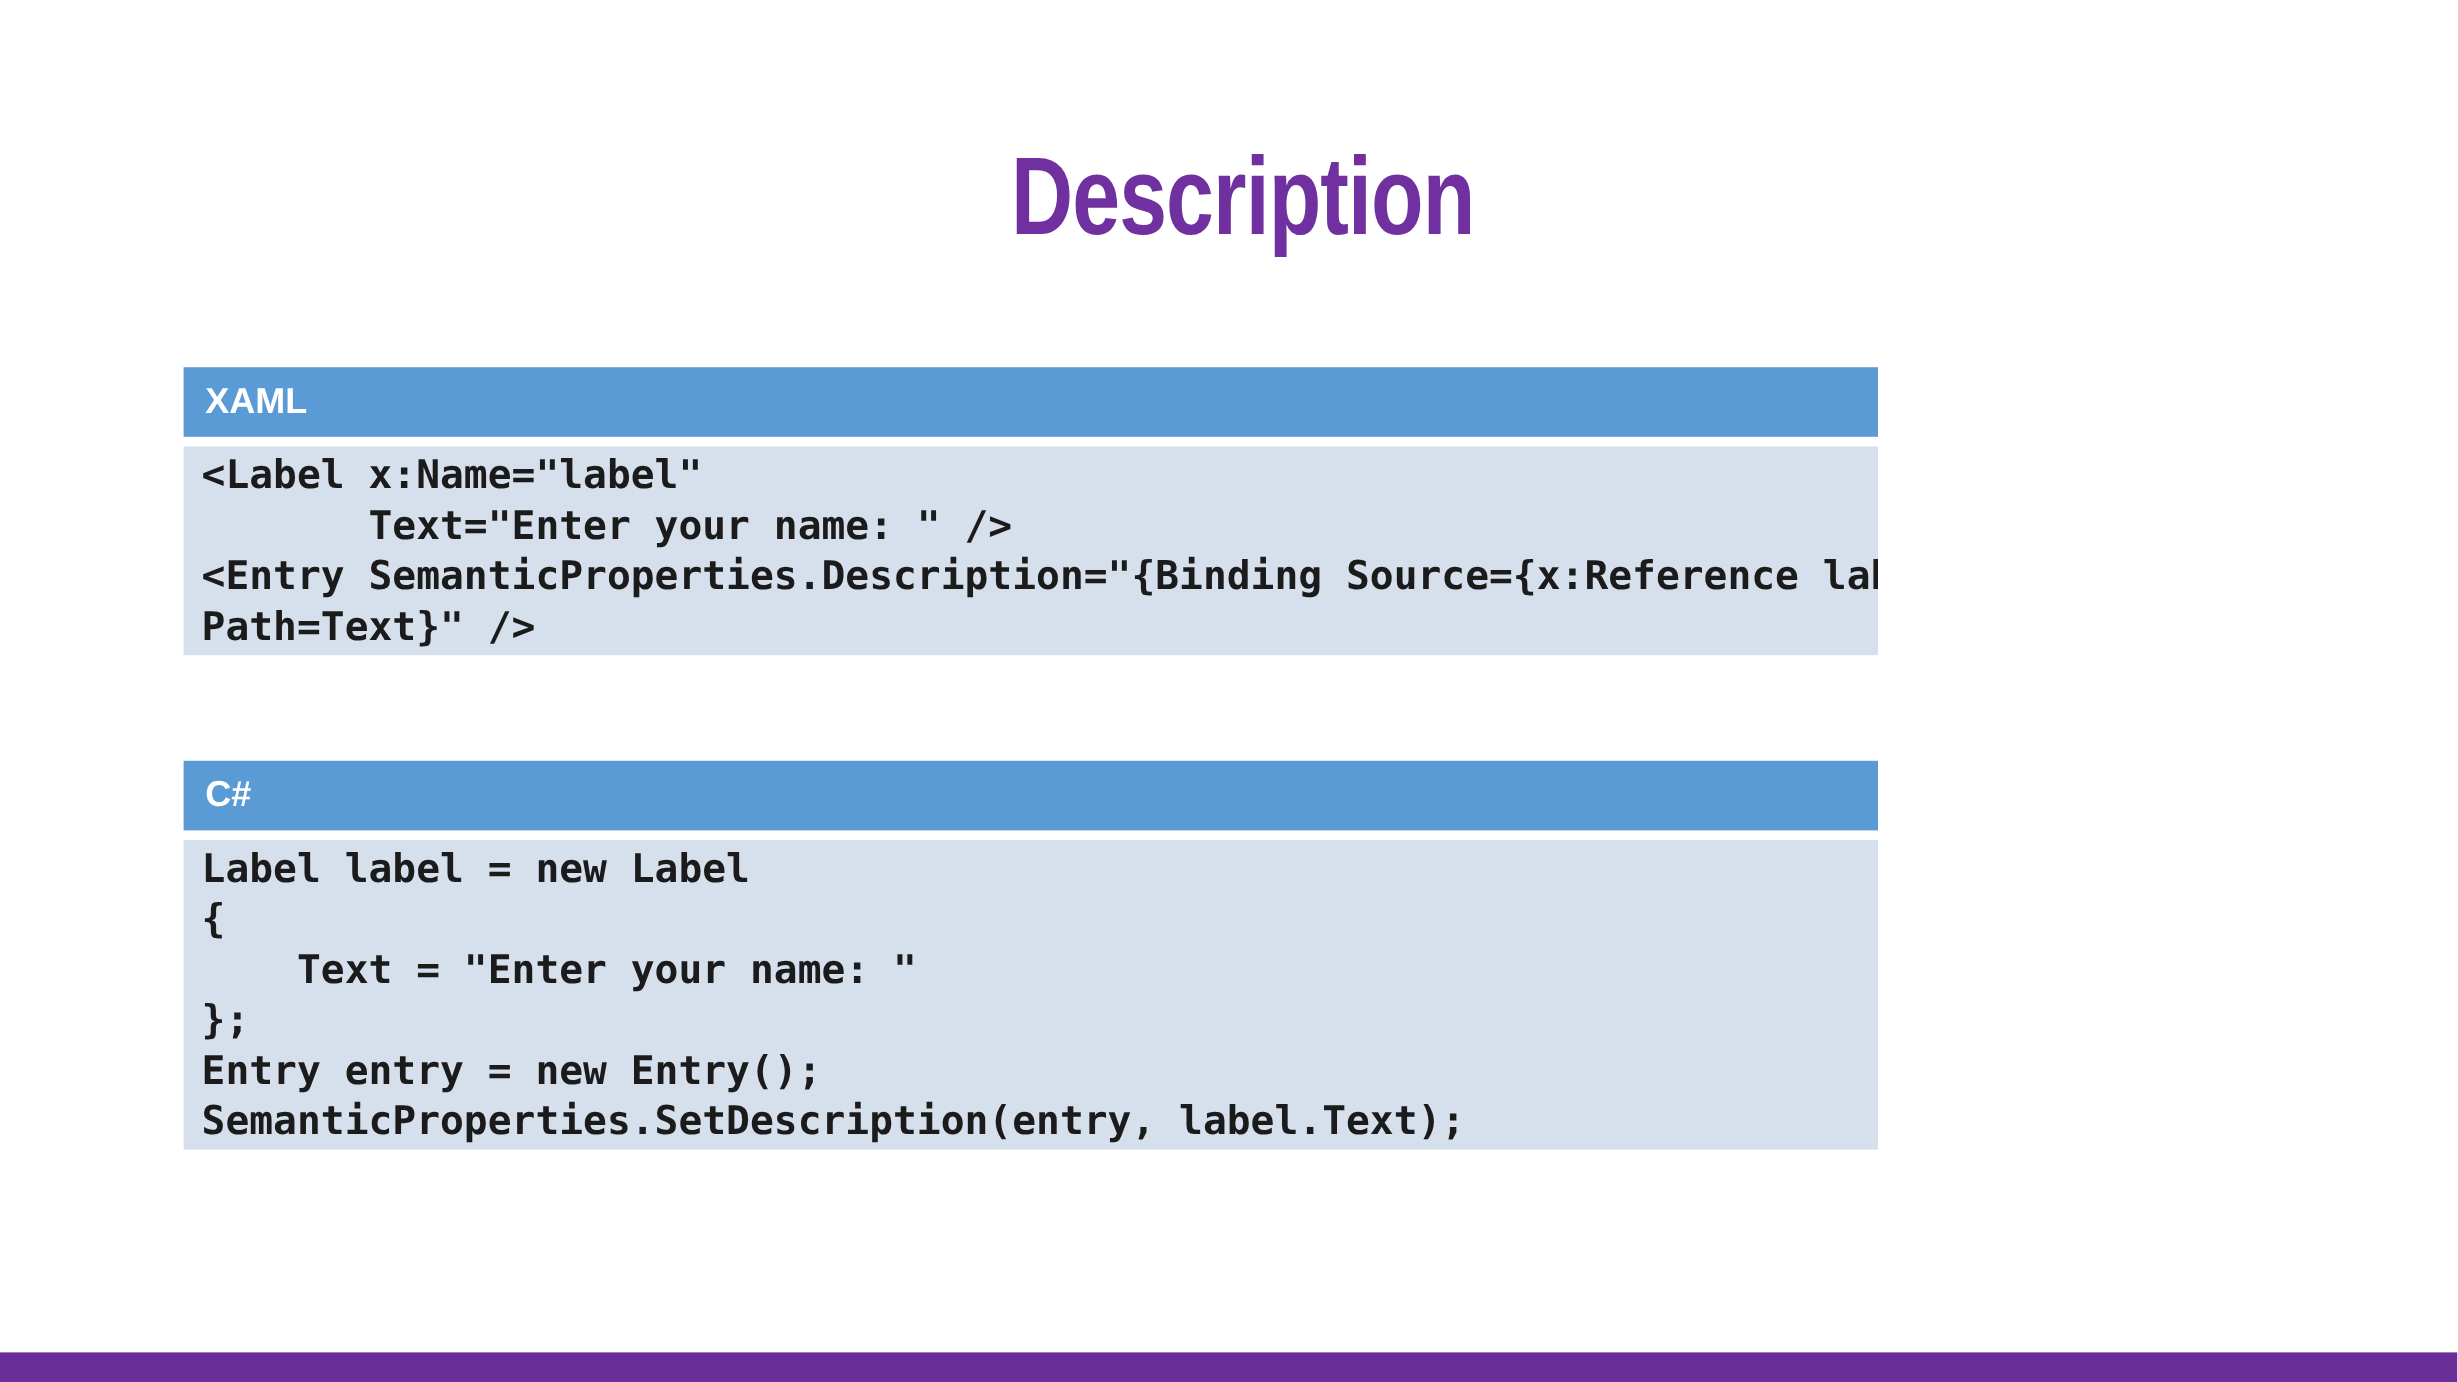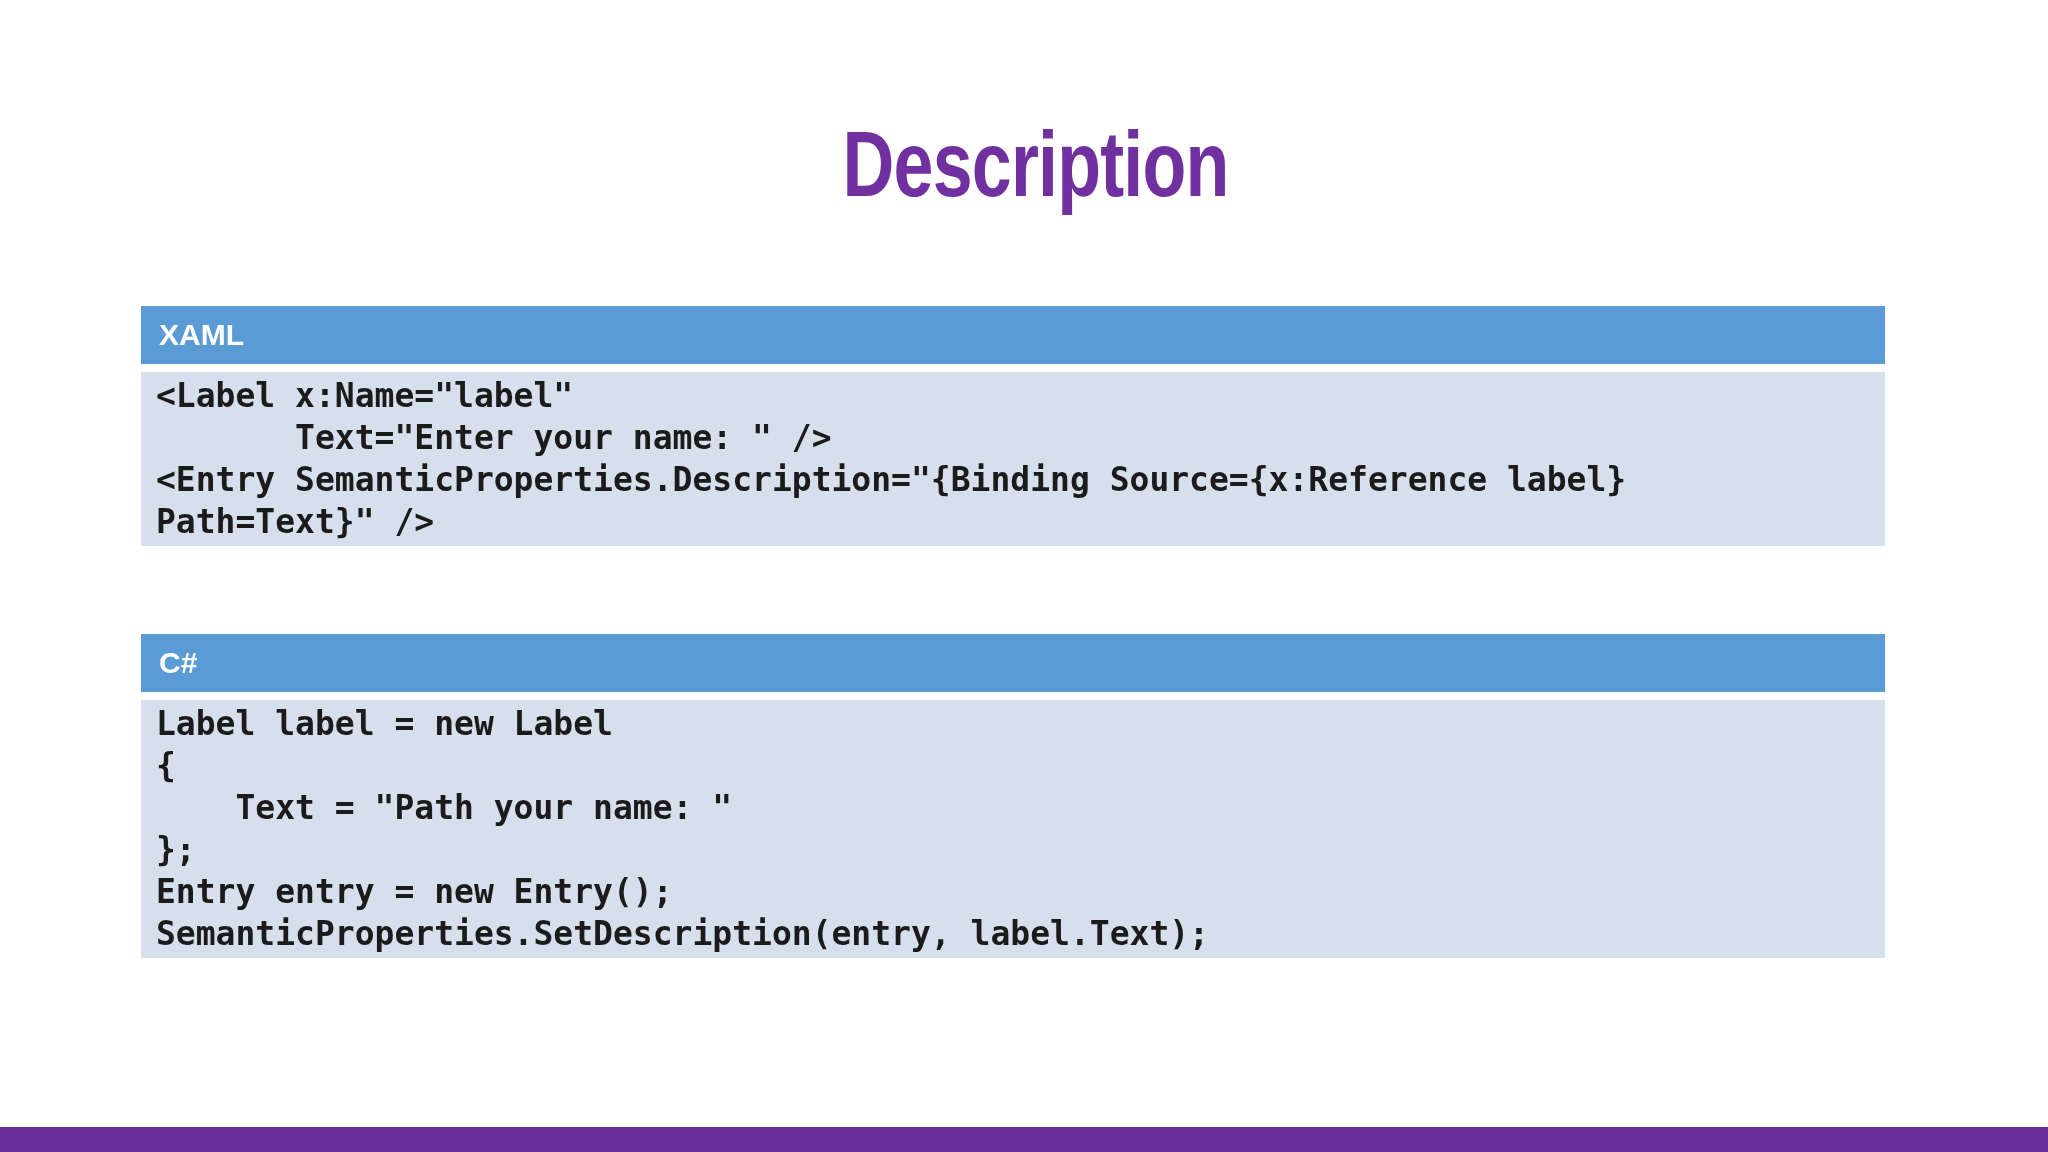--- a/index.html
+++ b/index.html
@@ -32,22 +32,22 @@
   }
   .slide-title .condense {
     display: inline-block;
     transform: scaleX(0.78);
     transform-origin: center center;
   }
 
   
   .panel {
     position: absolute;
-    left: 141px;
-    width: 1744px;
+    left: 153px;
+    width: 1412px;
   }
   .panel.xaml  { top: 306px; }
   .panel.csharp { top: 634px; }
 
   .panel-header {
     height: 58px;
     background: #5B9BD5;
     display: flex;
     align-items: center;
     padding-left: 18px;
@@ -100,21 +100,21 @@
 &lt;Entry SemanticProperties.Description="{Binding Source={x:Reference label}
 Path=Text}" /&gt;</pre>
   </section>
 
   <section class="panel csharp">
     <div class="panel-header">
       <span>C#</span>
     </div>
     <pre class="panel-code">Label label = new Label
 {
-    Text = "Path your name: "
+    Text = "Enter your name: "
 };
 Entry entry = new Entry();
 SemanticProperties.SetDescription(entry, label.Text);</pre>
   </section>
 
   <div class="footer-bar"></div>
 
 </div>
 
 </body></html>

